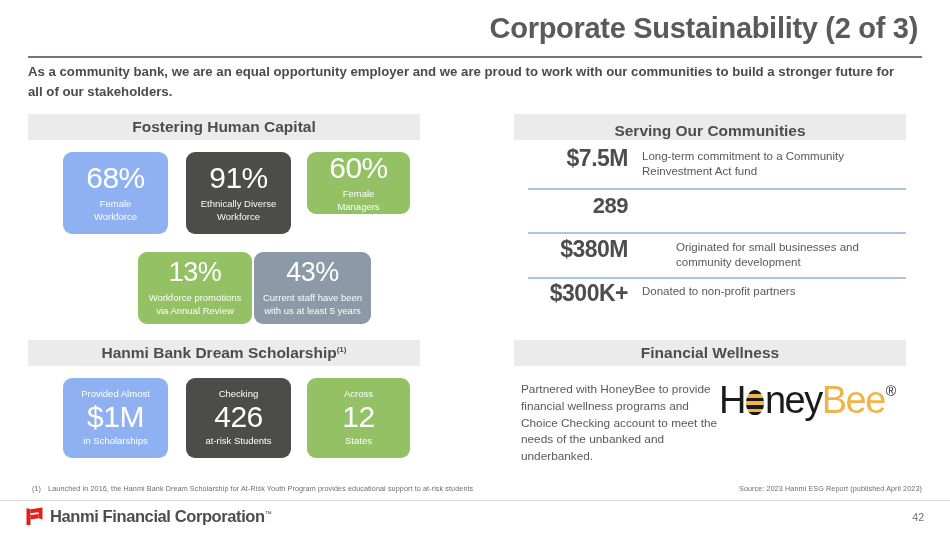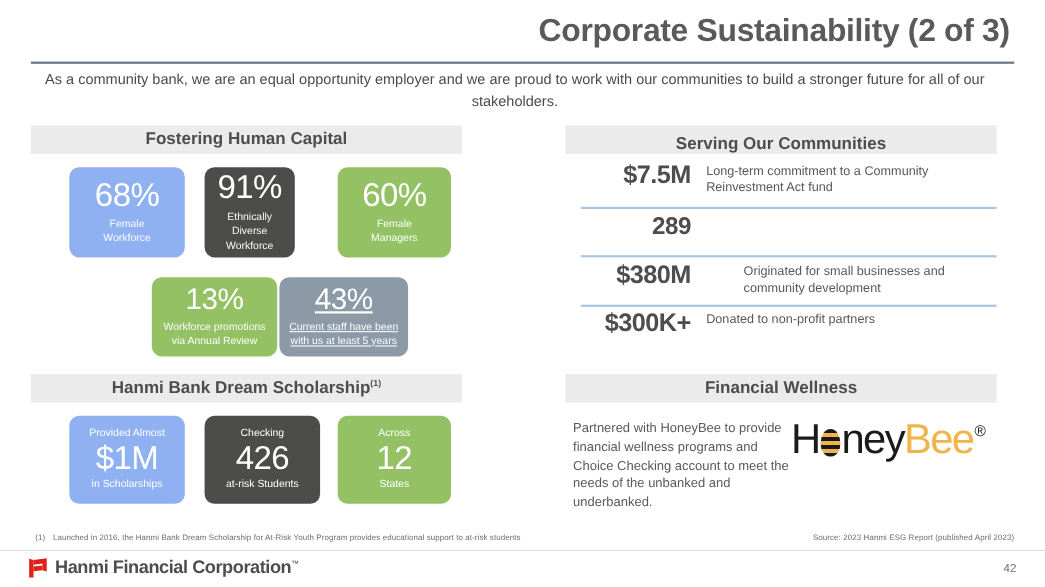--- a/index.html
+++ b/index.html
@@ -20,21 +20,21 @@
     letter-spacing:-0.3px;white-space:nowrap;
   }
   .title-rule{
     position:absolute;left:28px;right:28px;top:56px;
     height:2px;background:#6b7684;
   }
 
   
   .intro{
     position:absolute;left:28px;top:62px;width:880px;
-    font-size:13.2px;font-weight:normal;color:#4b4b4b;line-height:1.48;text-align:center;
+    font-size:13.2px;font-weight:bold;color:#4b4b4b;line-height:1.48;
   }
 
   
   .sec-head{
     position:absolute;height:26px;background:#ebebeb;
     display:flex;align-items:center;justify-content:center;
   }
   .sec-head span.t{
     font-size:15.5px;font-weight:bold;color:#4d4d4d;
   }
@@ -47,21 +47,21 @@
     color:#ffffff;text-align:center;box-sizing:border-box;padding:4px 5px;
   }
   .tile .big{font-size:30px;line-height:1.02;font-weight:normal;letter-spacing:-0.5px;}
   .tile .big.sm{font-size:27px;}
   .tile .sub{font-size:9.5px;line-height:1.38;margin-top:4px;opacity:.97;}
   .tile .pre{font-size:9.5px;line-height:1.3;margin-bottom:1px;}
   .tile .post{font-size:9.5px;line-height:1.3;margin-top:3px;}
   .bg-blue{background:#8fb1f2;}
   .bg-dark{background:#4c4c4a;}
   .bg-green{background:#93c164;}
-  .bg-slate{background:#8b9aa6;text-decoration:underline;}
+  .bg-slate{background:#8b9aa6;}
 
   
   .metric{position:absolute;display:flex;align-items:flex-start;}
   .metric .val{
     font-size:23px;font-weight:bold;color:#4d4d4d;
     width:120px;text-align:right;line-height:1.05;letter-spacing:-0.5px;
     flex:0 0 120px;
   }
   .metric .val.mid{font-size:22px;}
   .metric .desc{
@@ -127,26 +127,26 @@
 
   <div class="sec-head" style="left:28px;top:114px;width:392px;">
     <span class="t">Fostering Human Capital</span>
   </div>
 
   <div class="tile bg-blue" style="left:63px;top:152px;width:105px;height:82px;">
     <div class="big">68%</div>
     <div class="sub">Female<br>Workforce</div>
   </div>
 
-  <div class="tile bg-dark" style="left:186px;top:152px;width:82px;height:82px;">
+  <div class="tile bg-dark" style="left:186px;top:152px;width:105px;height:82px;">
     <div class="big">91%</div>
     <div class="sub">Ethnically Diverse<br>Workforce</div>
   </div>
 
-  <div class="tile bg-green" style="left:307px;top:152px;width:103px;height:82px;align-items:center;">
+  <div class="tile bg-green" style="left:307px;top:152px;width:103px;height:62px;align-items:center;">
     <div class="big">60%</div>
     <div class="sub">Female<br>Managers</div>
   </div>
 
   <div class="tile bg-green" style="left:138px;top:252px;width:114px;height:72px;">
     <div class="big sm">13%</div>
     <div class="sub">Workforce promotions<br>via Annual Review</div>
   </div>
 
   <div class="tile bg-slate" style="left:254px;top:252px;width:117px;height:72px;">

